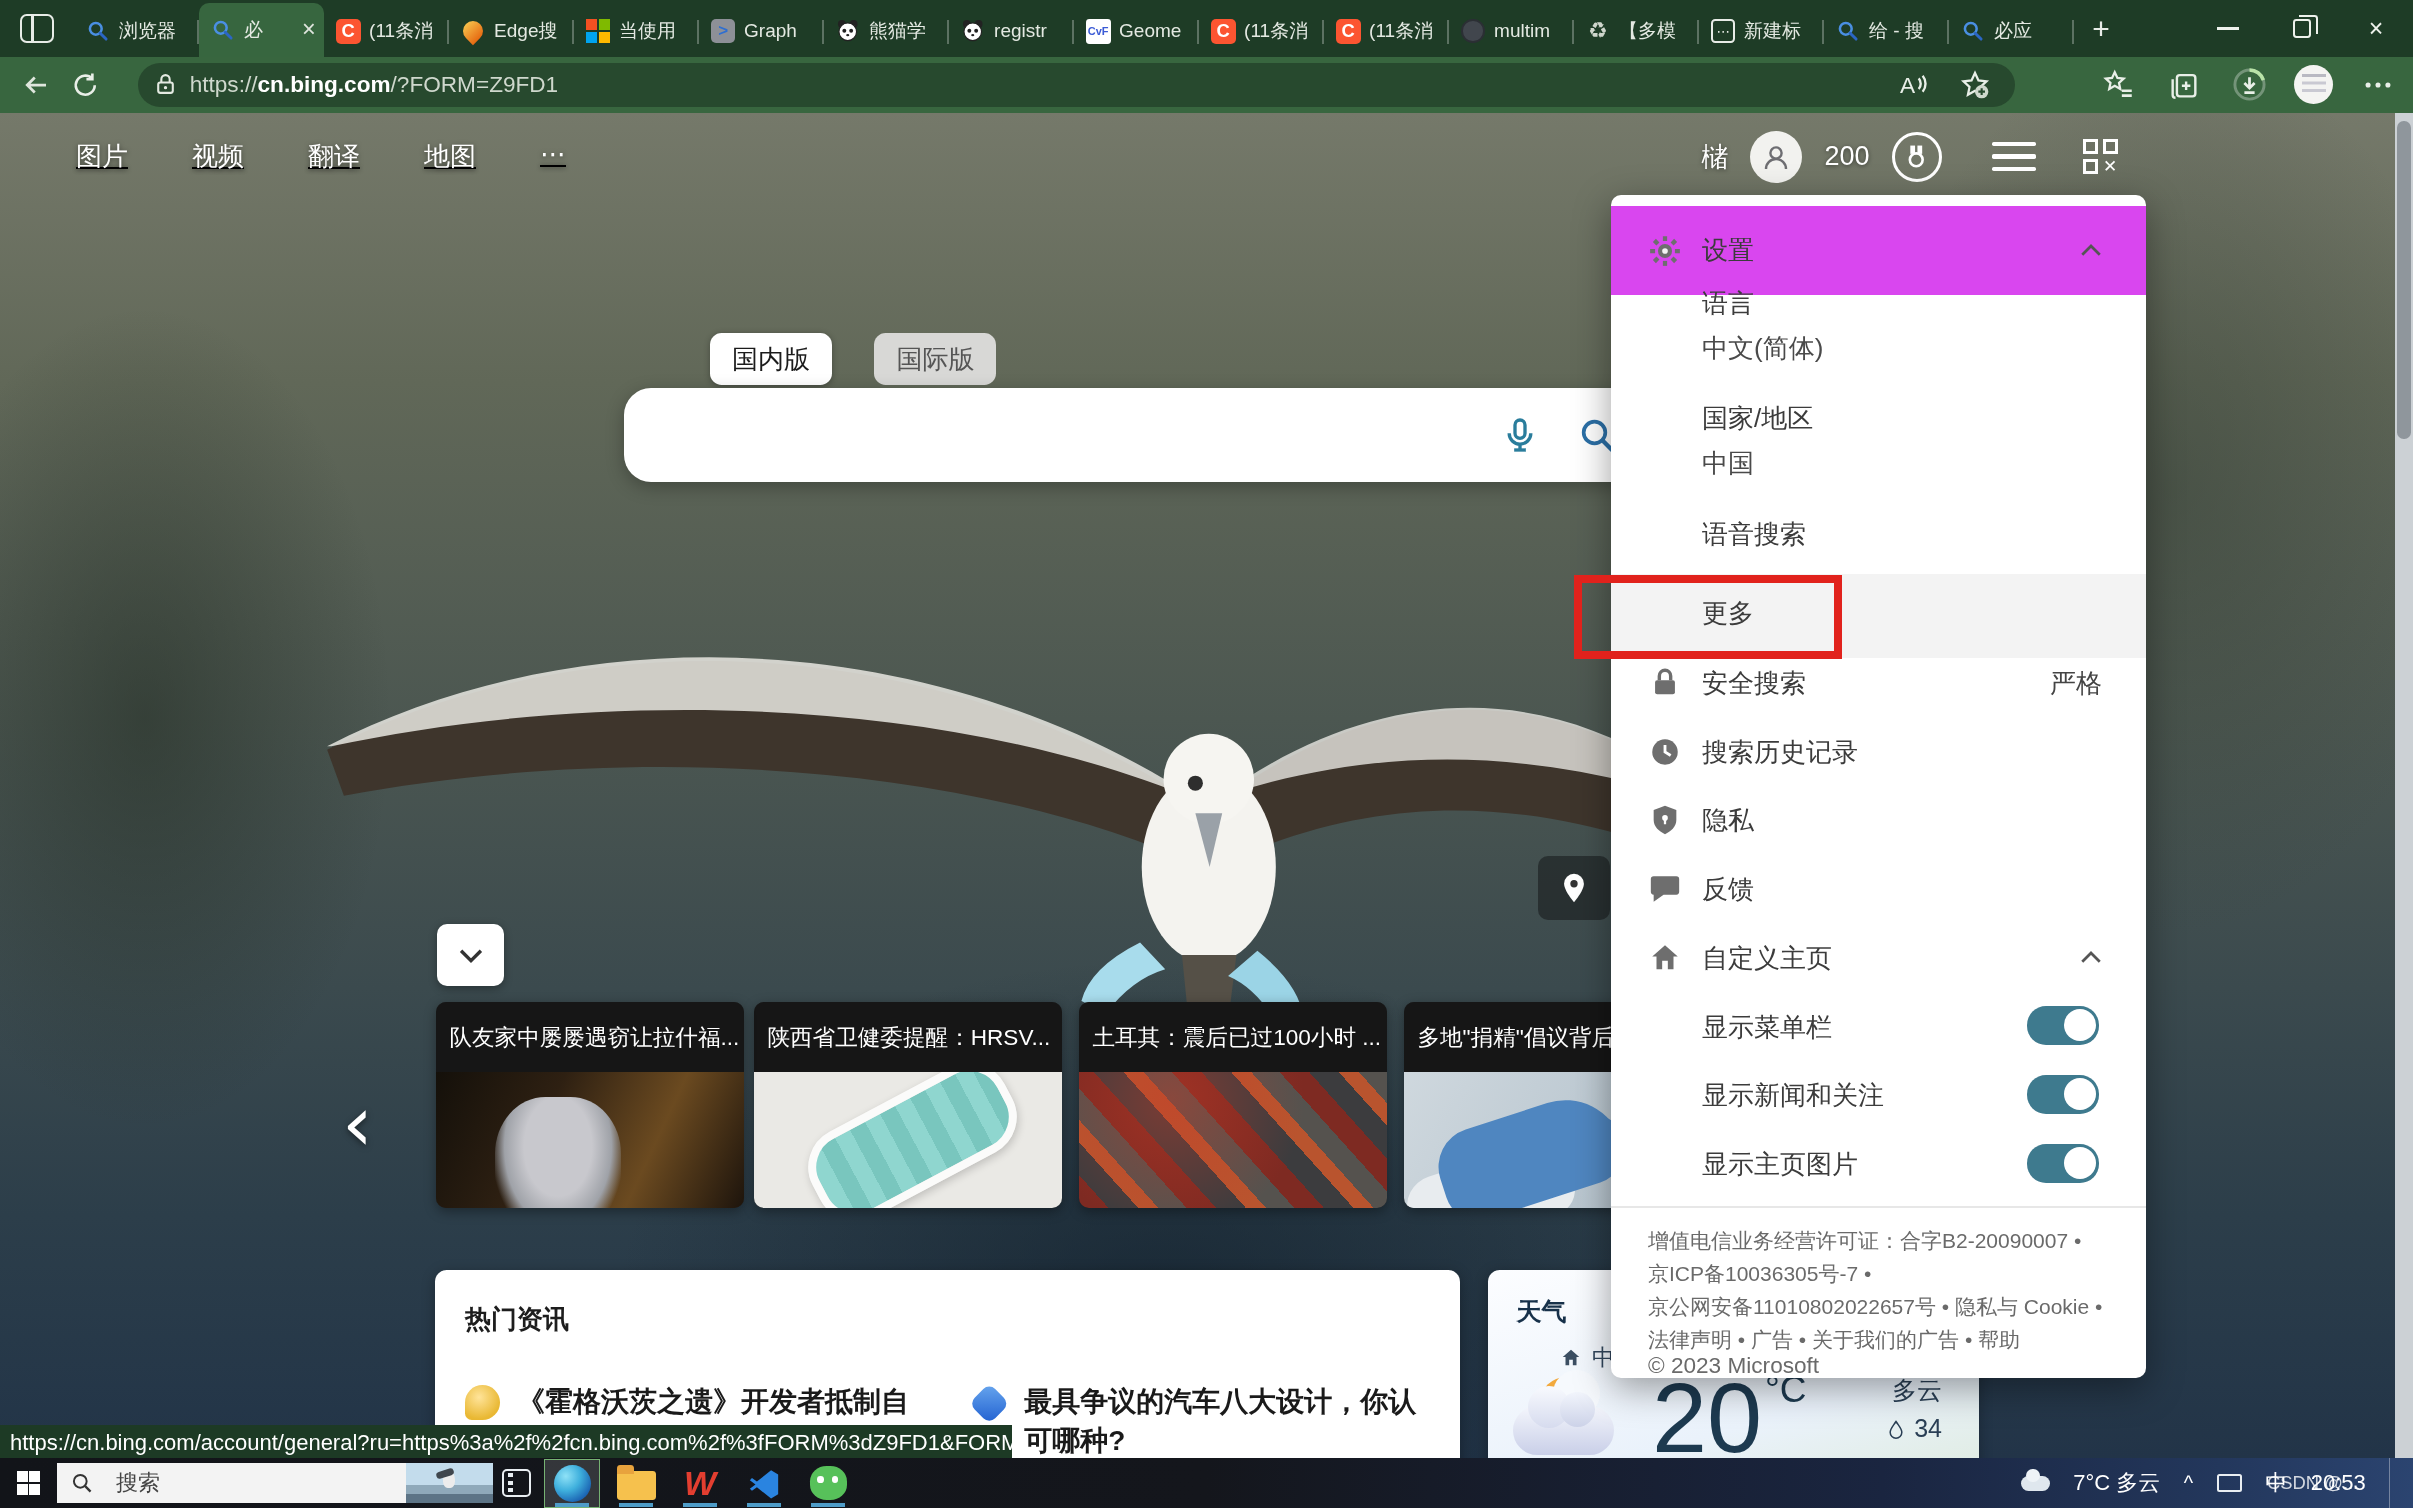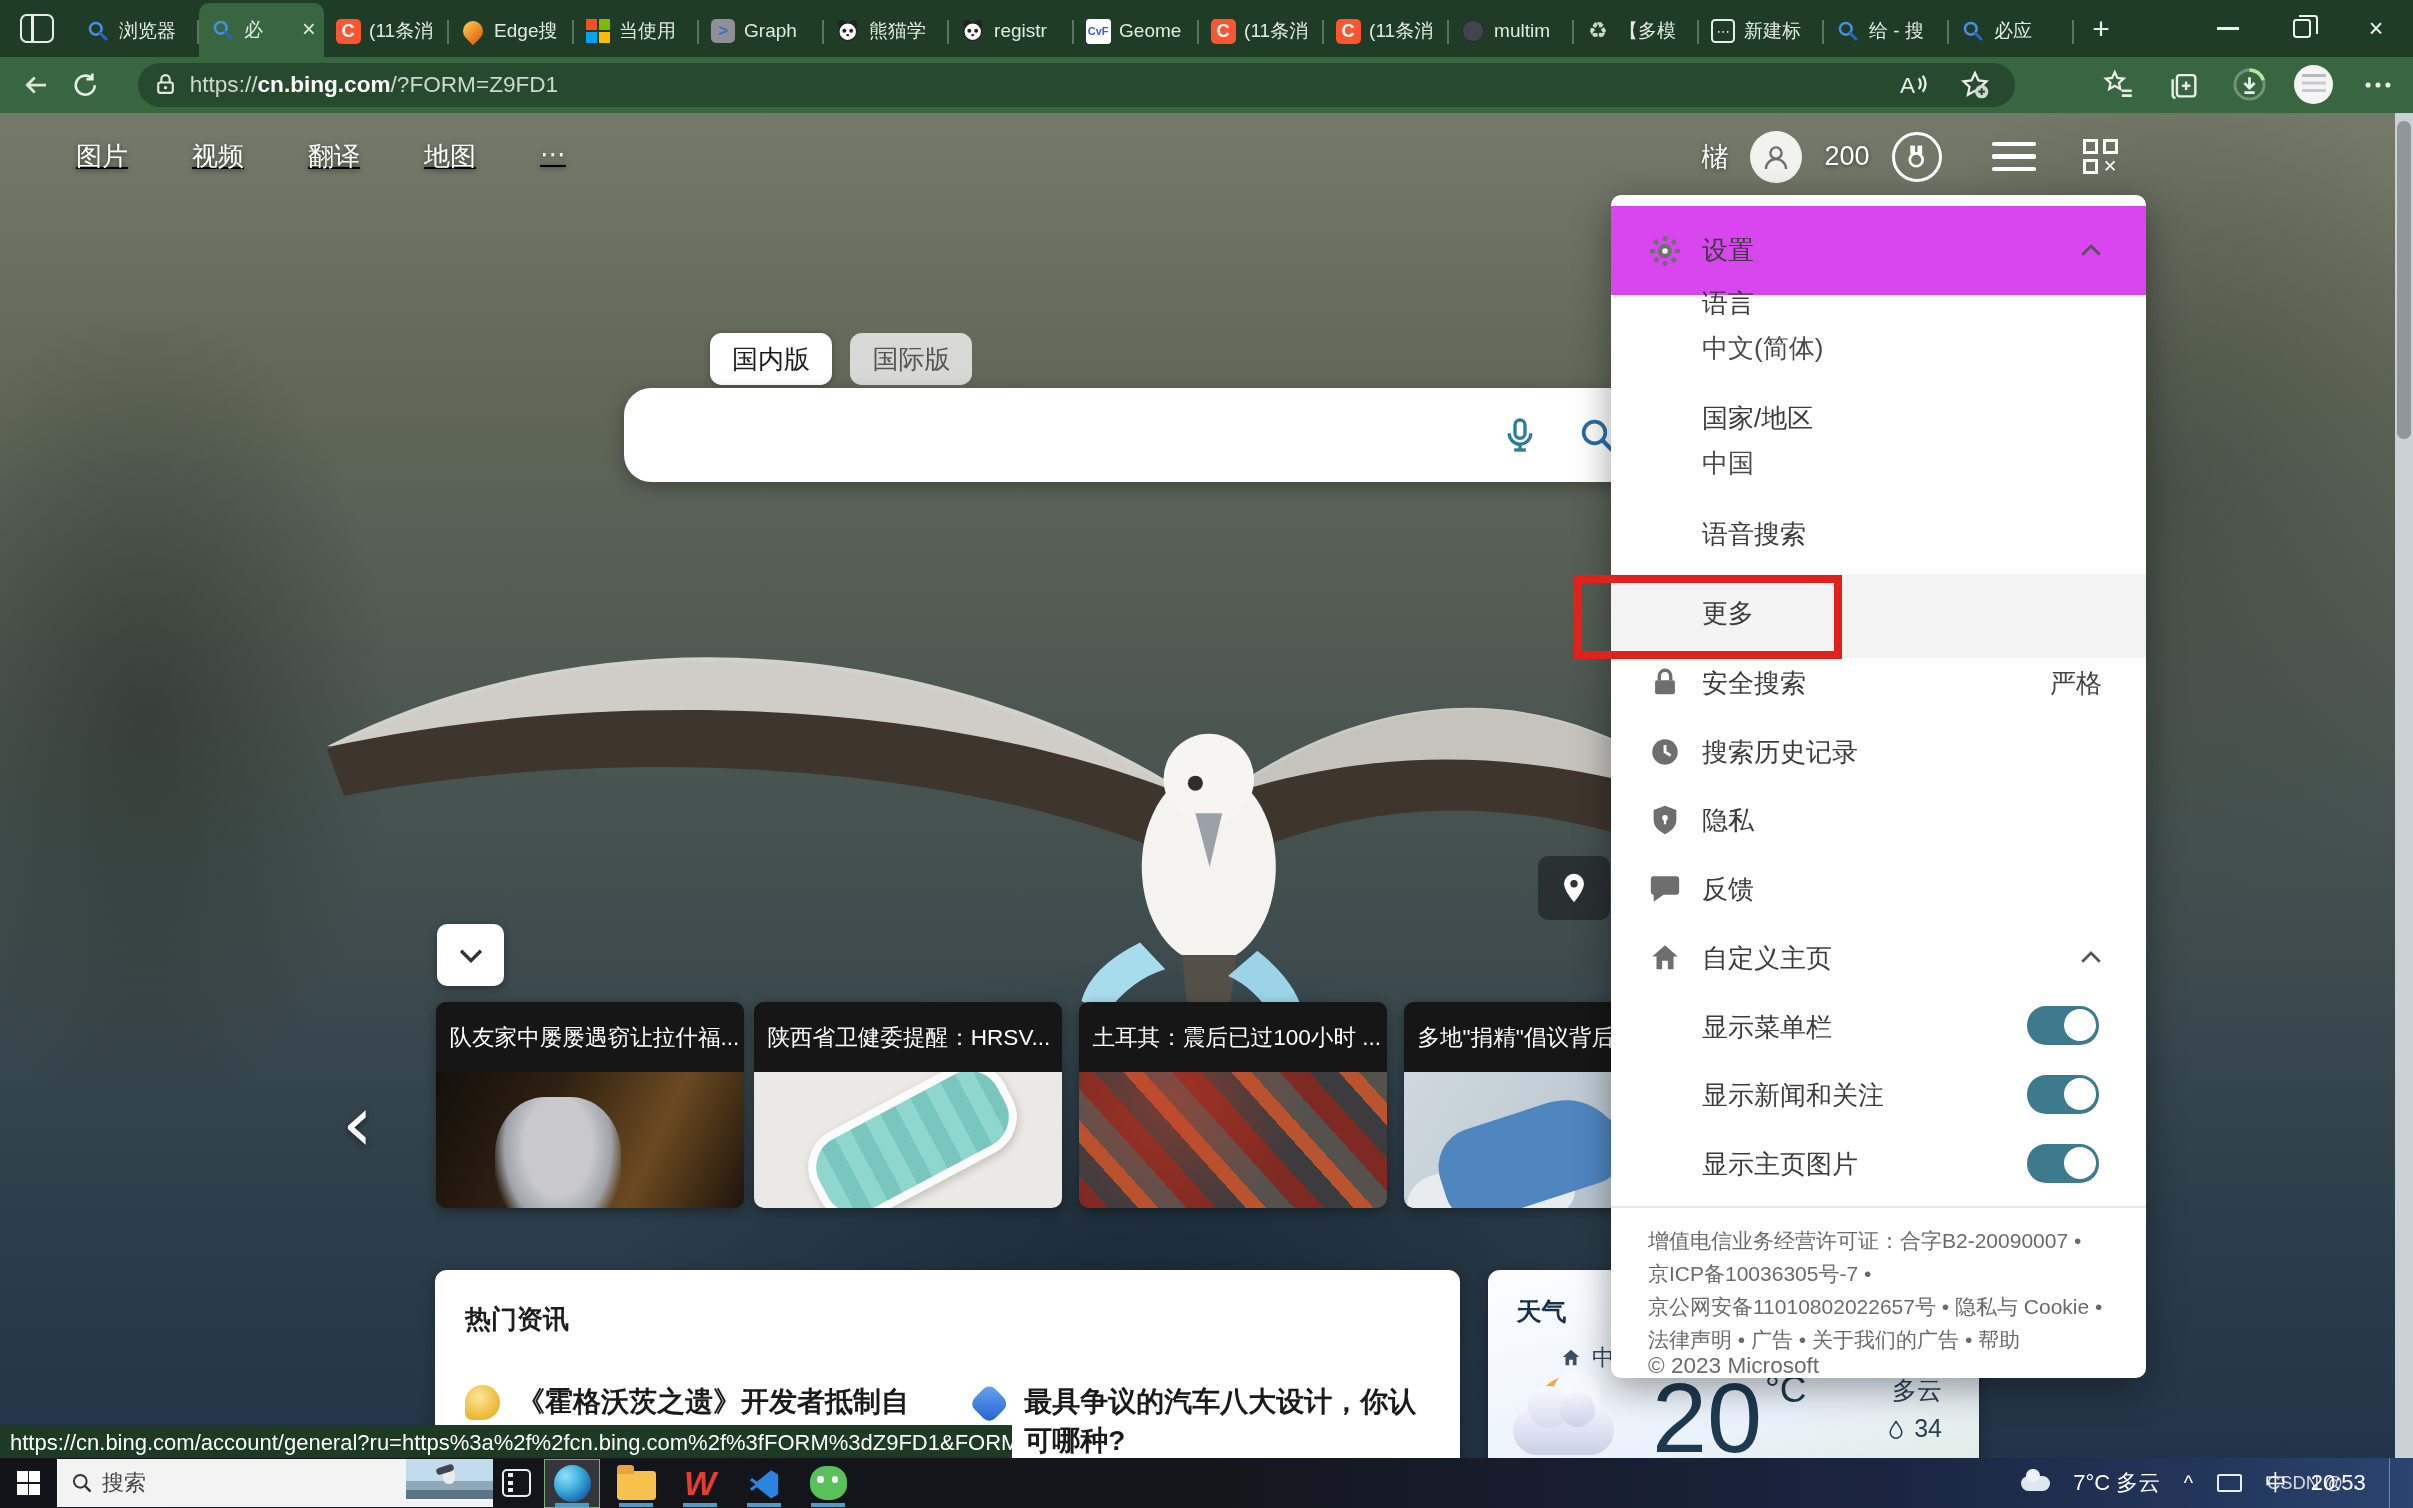--- a/index.html
+++ b/index.html
@@ -88,21 +88,21 @@
   .hamburger i { height:4.2px; background:#fff; border-radius:1.7px; }
   .qr-grid { display:grid; grid-template-columns:15px 15px; grid-template-rows:15px 15px; gap:5px; margin-left:25px; }
   .qr-grid i { border:3.4px solid #fff; }
   .qr-grid i:nth-child(4){ border:none; position:relative; }
   .qr-grid i:nth-child(4)::before { content:"✕"; color:#fff; font-size:17px; position:absolute; left:0; top:-3.4px; }
 
   
   .region-tabs { position:absolute; left:670px; top:220px; display:flex; gap:18.4px; }
   .rtab { height:52px; padding:0 22px; border-radius:11.7px; font-size:26px; display:flex; align-items:center; }
   .rtab.active { background:#fff; color:#1b1b1b; box-shadow:0 1.7px 6.7px rgba(0,0,0,.3);margin-left:40px; }
-  .rtab.inactive { background:#d8d8d6; color:#555; }
+  .rtab.inactive { background:#d8d8d6; color:#555;margin-left:24px; }
   .searchbox { position:absolute; left:624px; top:275px; width:1027px; height:94px; background:#fff;
     border-radius:27px; box-shadow:0 5px 18.4px rgba(0,0,0,.28); display:flex; align-items:center; }
   .sb-icons { margin-left:auto; margin-right:34px; display:flex; gap:37px; }
 
   .chev-down-btn { position:absolute; left:437px; top:811px; width:67px; height:62px; background:#fff;
     border-radius:10px; display:flex; align-items:center; justify-content:center; box-shadow:0 2.5px 8.4px rgba(0,0,0,.3); }
   .loc-badge { position:absolute; left:1538px; top:743px; width:72px; height:64px; background:rgba(25,28,30,.6);
     border-radius:10px; display:flex; align-items:center; justify-content:center; }
   .car-left { position:absolute; left:342px; top:972px; color:#fff; font-size:77px; line-height:1;
     text-shadow:0 1.7px 6.7px rgba(0,0,0,.5); font-family:"DejaVu Sans",sans-serif; }
@@ -180,22 +180,22 @@
   .status-tip { position:absolute; left:0; top:1425px; width:1012px; height:35px; background:#1d3a25;
     color:#fff; font-size:22px; display:flex; align-items:center; padding:0 10px; z-index:70; white-space:nowrap; overflow:hidden; }
 
   
   .taskbar { position:absolute; left:0; top:1458px; width:2413px; height:50px; z-index:100;
     background:linear-gradient(90deg,#121419 0%,#14161c 50%,#1a2540 78%,#23375c 92%,#2b4470 100%);
     display:flex; align-items:center; }
   .tb-start { width:57px; height:50px; display:flex; align-items:center; justify-content:center; }
   .win-logo { display:grid; grid-template-columns:11px 11px; grid-template-rows:11px 11px; gap:1.7px; }
   .win-logo i { background:#fff; }
-  .tb-search { width:436px; height:48px; background:#f3f3f3; display:flex; align-items:center; padding-left:13.4px;
-    gap:8px; position:relative; overflow:hidden; }
+  .tb-search { width:436px; height:40px; background:#f3f3f3; display:flex; align-items:center; padding-left:13.4px;
+    gap:22px; position:relative; overflow:hidden; }
   .tb-search-text { color:#444; font-size:22px; }
   .tb-search-img { position:absolute; right:0; top:0; width:87px; height:40px;
     background:linear-gradient(180deg,#c3dcec 0 55%,#8fa9ba 55% 78%,#5d7486 78%); }
   .tb-search-img::before { content:""; position:absolute; left:37px; top:8.4px; width:11.7px; height:17px; background:#ececec; border-radius:50% 50% 40% 40%; }
   .tb-search-img::after { content:""; position:absolute; left:30px; top:6.7px; width:18.4px; height:6.7px; background:#3f464d; border-radius:3.4px; transform:rotate(-18deg); }
   .taskview { width:47px; height:50px; display:flex; align-items:center; justify-content:center; }
   .tv-glyph { width:28.5px; height:28.5px; border:2.5px solid #e9eef2; border-radius:5px; position:relative; }
   .tv-glyph::after { content:""; position:absolute; left:3.4px; top:2.5px; width:5px; height:18.4px;
     background:repeating-linear-gradient(#e9eef2 0 4.2px, transparent 4.2px 7.5px); }
   .app { width:54px; height:47px; margin:0 5px; display:flex; align-items:center; justify-content:center; position:relative; }

